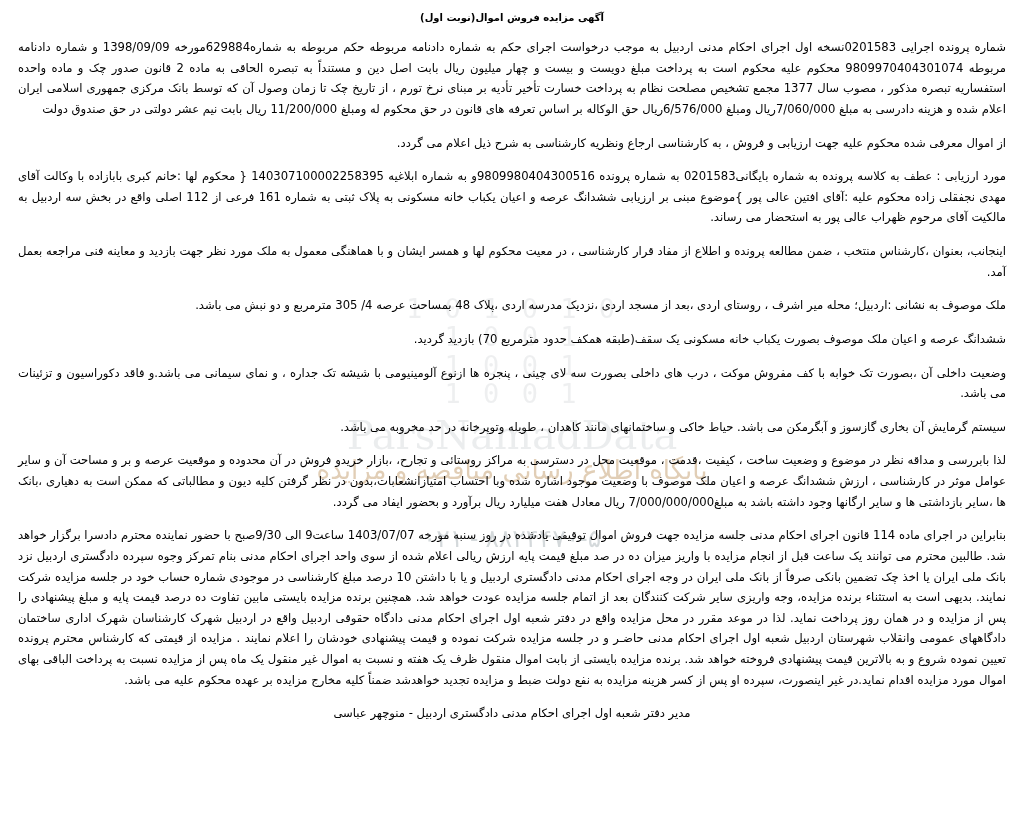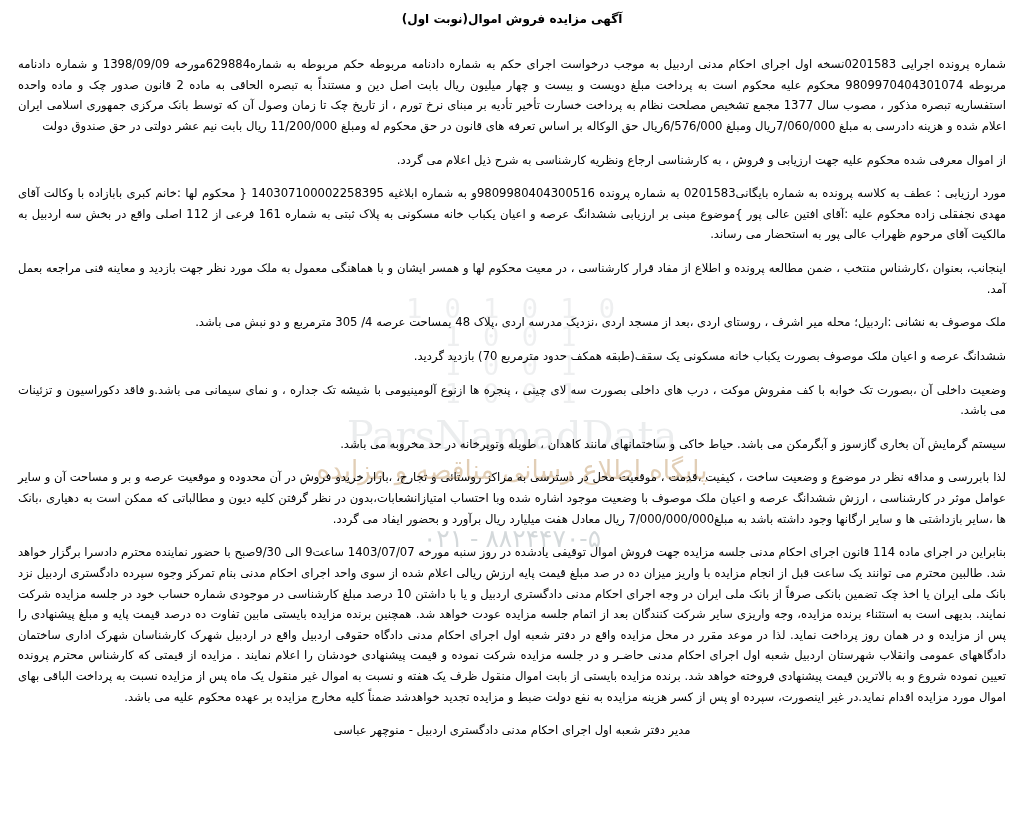--- a/index.html
+++ b/index.html
@@ -77,23 +77,23 @@
     font-family: Liberation Sans, sans-serif;
     direction: ltr;
   }
   
   .content {
     position: relative;
     z-index: 2;
   }
   .doc-title {
     text-align: center;
-    font-size: 12px;
+    font-size: 10px;
     font-weight: bold;
-    margin: 2px 0 28px 0;
+    margin: 2px 0 14px 0;
     letter-spacing: 0;
   }
   p.para {
     font-size: 11.6px;
     line-height: 1.78;
     margin: 0 0 13px 0;
     text-align: justify;
     text-justify: inter-word;
   }
   .footer-line {

